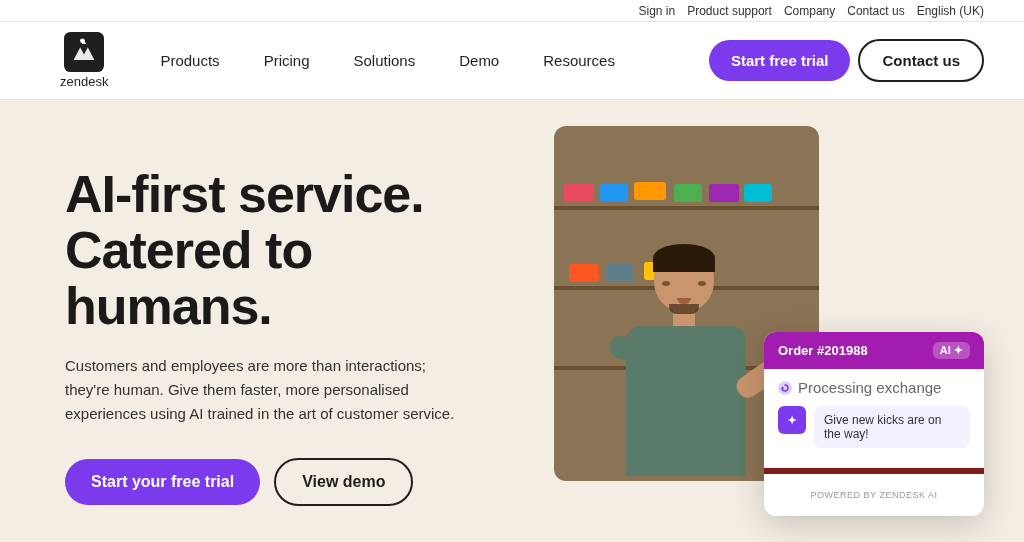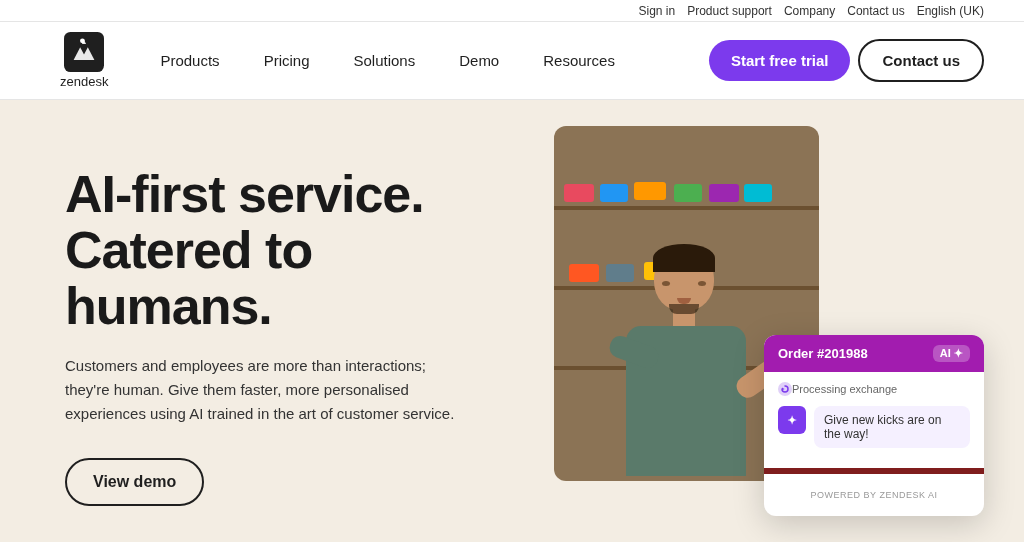--- a/index.html
+++ b/index.html
@@ -186,22 +186,23 @@
       padding: 2px 7px;
       font-size: 11px;
       font-weight: 600;
     }
     .card-body {
       padding: 10px 14px;
     }
     .card-processing {
       display: flex;
       align-items: center;
+      gap: 6px;
       color: #666;
-      font-size: 11px;
+      font-size: 15px;
       margin-bottom: 10px;
     }
     .processing-dot {
       width: 14px;
       height: 14px;
       background: #e0d0f8;
       border-radius: 50%;
       display: flex;
       align-items: center;
       justify-content: center;
@@ -302,20 +303,21 @@
     <button class="btn-primary">Start free trial</button>
     <button class="btn-outline">Contact us</button>
   </div>
 </nav>
 
 <section class="hero">
   <div class="hero-left">
     <h1 class="hero-headline">AI-first service. Catered to humans.</h1>
     <p class="hero-sub">Customers and employees are more than interactions; they're human. Give them faster, more personalised experiences using AI trained in the art of customer service.</p>
     <div class="hero-buttons">
+      <button class="btn-hero-primary">Start your free trial</button>
       <button class="btn-hero-outline">View demo</button>
     </div>
   </div>
 
   <div class="hero-right">
 
     <div class="shelf-bg">
 
       <div class="shelf-row" style="top:80px;"></div>
       <div class="shelf-row" style="top:160px;"></div>

